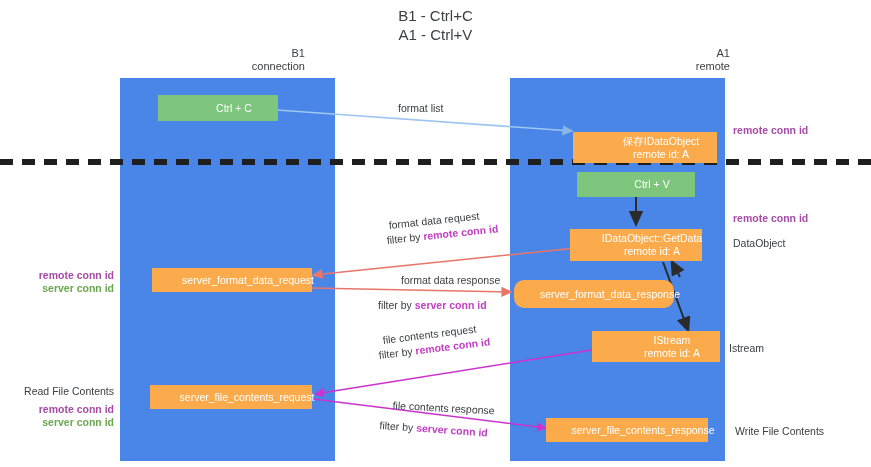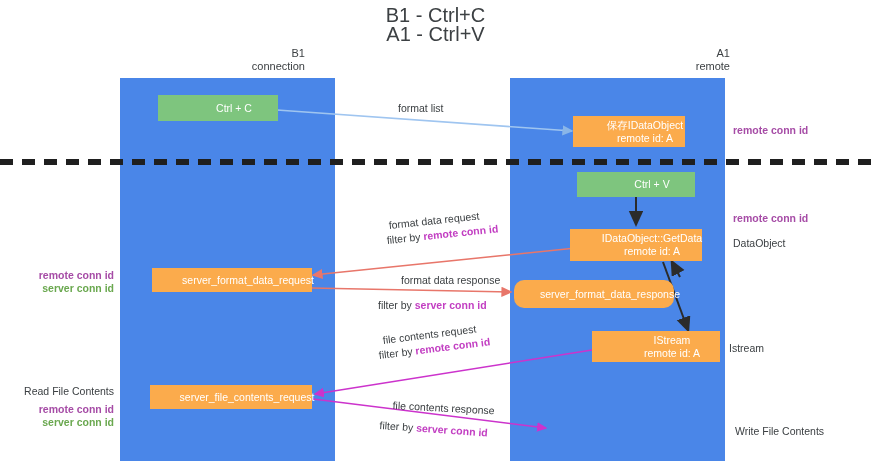--- a/index.html
+++ b/index.html
@@ -15,21 +15,21 @@
     font-family: "Liberation Sans", sans-serif;
     overflow: hidden;
   }
   
   .title {
     position: absolute;
     left: 0;
     top: 6px;
     width: 871px;
     text-align: center;
-    font-size: 20px;
+    font-size: 15px;
     color: #3c4043;
     line-height: 19px;
     white-space: pre-line;
   }
   
   .lane-header {
     position: absolute;
     text-align: right;
     font-size: 11px;
     color: #3c4043;
@@ -141,21 +141,21 @@
 
     <line x1="592" y1="350" x2="315" y2="394" stroke="#cc33cc" stroke-width="1.5" marker-end="url(#arrMag)"></line>
 
     <line x1="313" y1="399" x2="546" y2="428" stroke="#cc33cc" stroke-width="1.5" marker-end="url(#arrMag)"></line>
   </svg>
 
   <div class="node green" style="left:158px; top:95px; width:120px; height:26px;">
     <span class="l1">Ctrl + C</span>
   </div>
 
-  <div class="node orange" style="left:573px; top:116px; width:112px; height:31px;">
+  <div class="node orange" style="left:573px; top:132px; width:144px; height:31px;">
     <span class="l1">保存IDataObject</span>
     <span class="l2">remote id: A</span>
   </div>
 
   <div class="node green" style="left:577px; top:172px; width:118px; height:25px;">
     <span class="l1">Ctrl + V</span>
   </div>
 
   <div class="node orange" style="left:570px; top:229px; width:132px; height:32px;">
     <span class="l1">IDataObject::GetData</span>
@@ -172,20 +172,23 @@
 
   <div class="node orange" style="left:592px; top:331px; width:128px; height:31px;">
     <span class="l1">IStream</span>
     <span class="l2">remote id: A</span>
   </div>
 
   <div class="node orange" style="left:150px; top:385px; width:162px; height:24px;">
     <span class="l1">server_file_contents_request</span>
   </div>
 
+  <div class="node orange" style="left:546px; top:418px; width:162px; height:24px;">
+    <span class="l1">server_file_contents_response</span>
+  </div>
 
   <div class="elabel" style="left:398px; top:101px;">format list</div>
 
   <div class="elabel" style="left:388px; top:218px; transform:rotate(-6deg); transform-origin:left top;">format data request</div>
   <div class="elabel" style="left:386px; top:233px; transform:rotate(-6deg); transform-origin:left top;">
     <span>filter by </span><b class="purple">remote conn id</b>
   </div>
 
   <div class="elabel" style="left:392px; top:273px;margin-left:9px;">format data response</div>
   <div class="elabel" style="left:378px; top:298px;">

